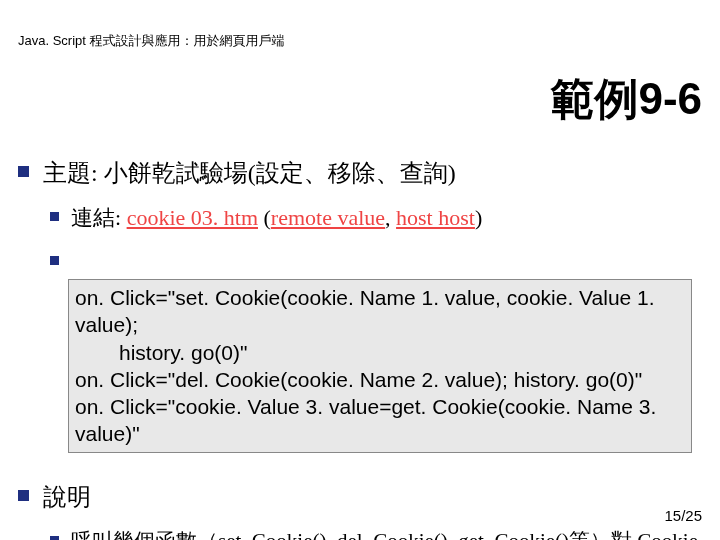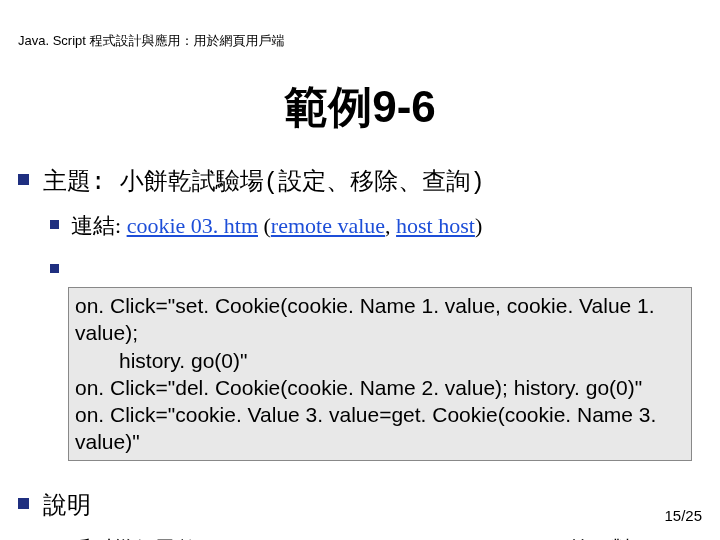--- a/index.html
+++ b/index.html
@@ -7,36 +7,36 @@
     width: 720px;
     height: 540px;
     background: #fff;
     font-family: Arial, "Microsoft JhengHei", "PMingLiU", sans-serif;
     color: #000;
     position: relative;
     padding: 12px 18px;
   }
   .header-text { font-size: 13px; font-weight: normal; margin-top: 20px; }
   .title {
-    text-align: center;
+    text-align: right;
     font-size: 44px;
-    margin-top: 28px;
+    margin-top: 20px;
     margin-bottom: 28px;
     font-family: "Times New Roman", "PMingLiU", serif;
   }
   .title .cjk { }
   .title .latin { font-family: Arial, sans-serif; }
   .bullet-row { display: flex; align-items: flex-start; margin-bottom: 14px; }
   .b1 { width: 11px; height: 11px; background: #1f2f80; margin-top: 9px; margin-right: 14px; flex-shrink: 0; }
   .b2 { width: 9px; height: 9px; background: #1f2f80; margin-top: 9px; margin-right: 12px; flex-shrink: 0; }
-  .t1 { font-size: 24px; font-family: Liberation Mono, monospace; text-align: center; }
+  .t1 { font-size: 24px; font-family: Liberation Serif, serif; text-align: center; }
   .t2 { font-size: 22px; font-family: "Times New Roman", "PMingLiU", serif; }
   .t3 { font-size: 21px; font-family: "Times New Roman", "PMingLiU", serif; }
   .sub { margin-left: 32px; }
-  a.link { color: #1d4ed8; }
+  a.link { color: #ef4444; }
   .codebox {
     background: #e8e8e8;
     border: 1px solid #888;
     margin-left: 50px;
     margin-right: 10px;
     padding: 4px 6px;
     font-size: 21px;
     font-family: Arial, sans-serif;
     line-height: 1.3;
     margin-top: 2px;

